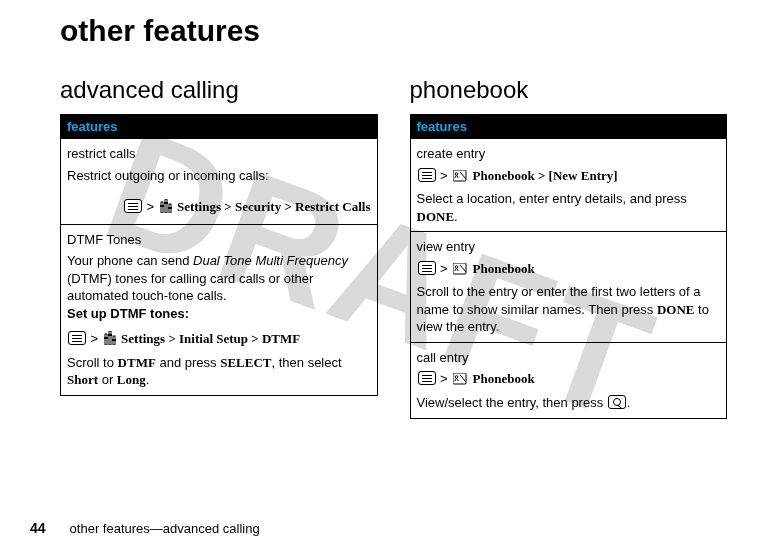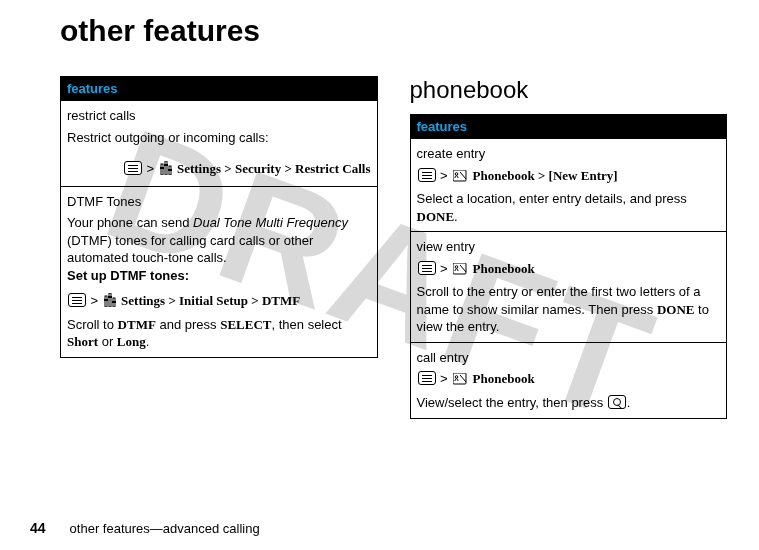--- a/index.html
+++ b/index.html
@@ -125,20 +125,21 @@
 <body>
 
 <div class="watermark">DRAFT</div>
 
 <div class="page">
   <h1 class="page-title">other features</h1>
 
   <div class="cols">
 
     <div class="col">
+      <h2 class="section-title">advanced calling</h2>
       <table class="feat">
         <tbody>
             <tr>
           <th>features</th>
         </tr>
         <tr>
           <td>
             <div class="item-title">restrict calls</div>
             <div>Restrict outgoing or incoming calls:</div>
             <div style="margin-top:14px;text-align:right;">

